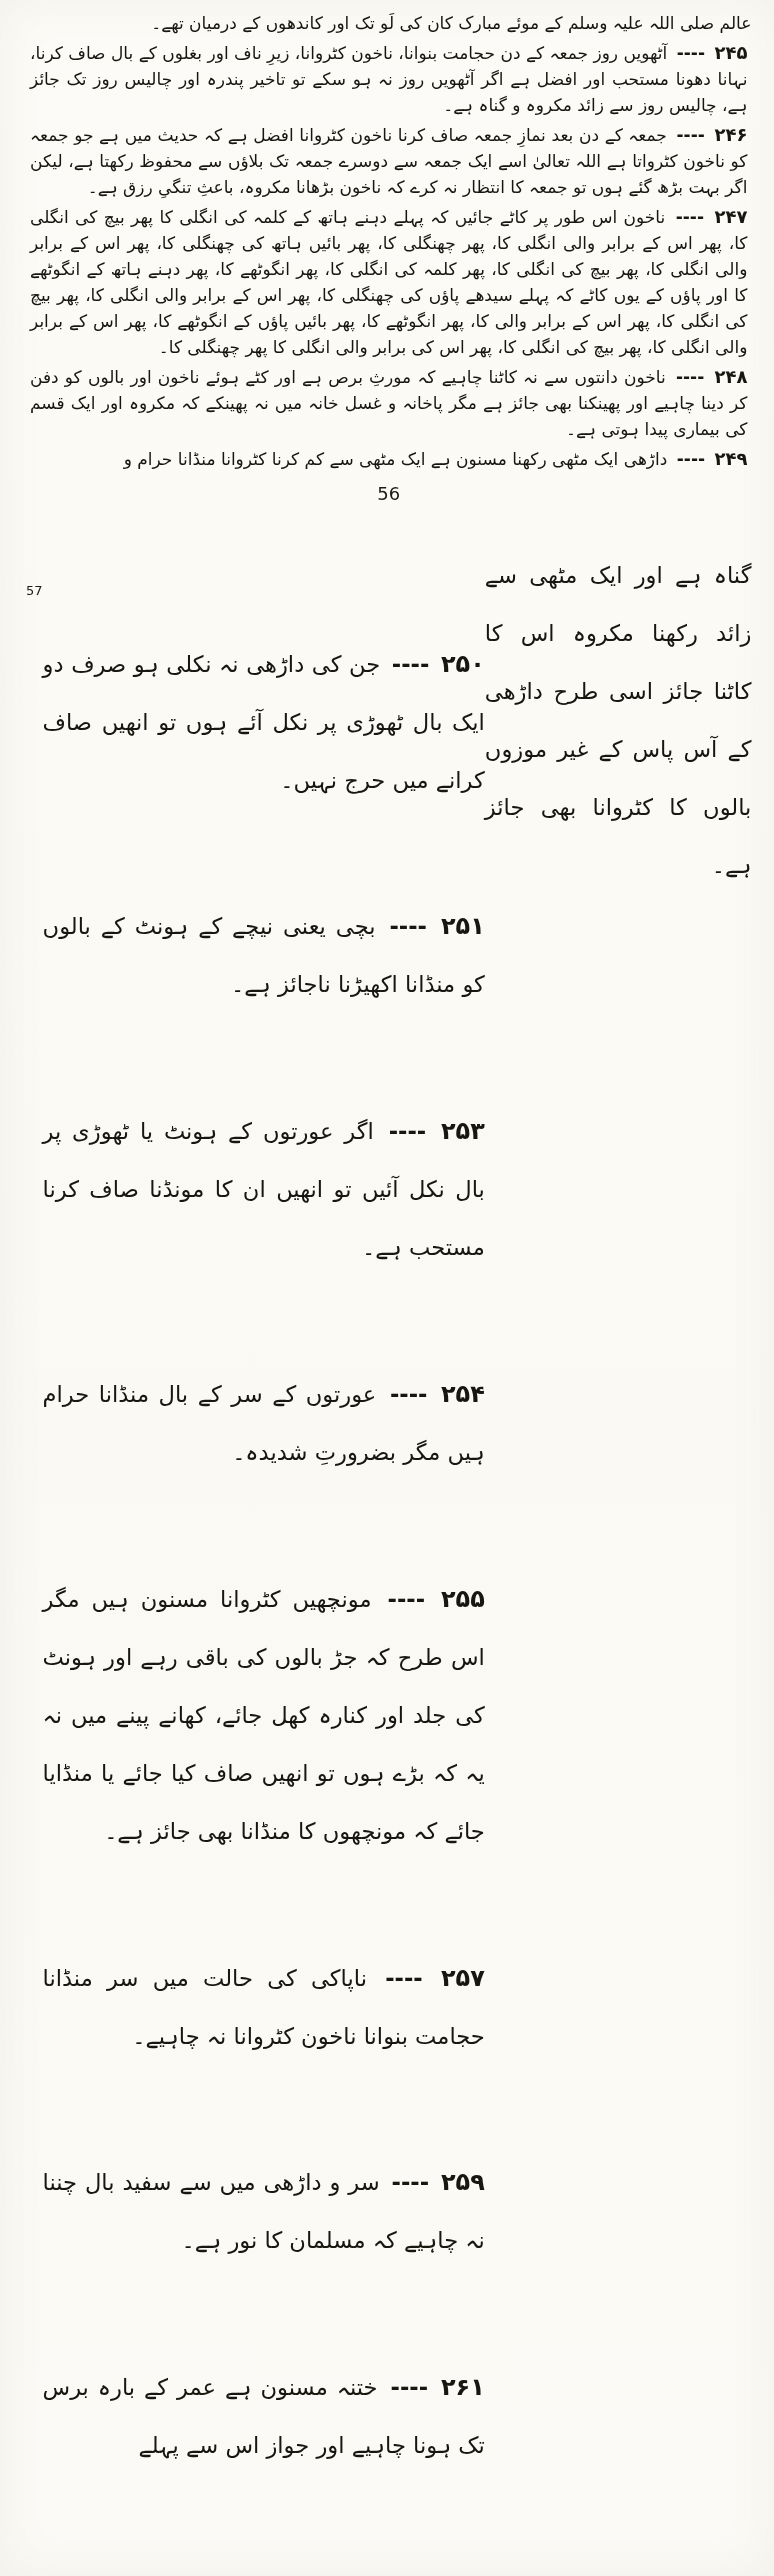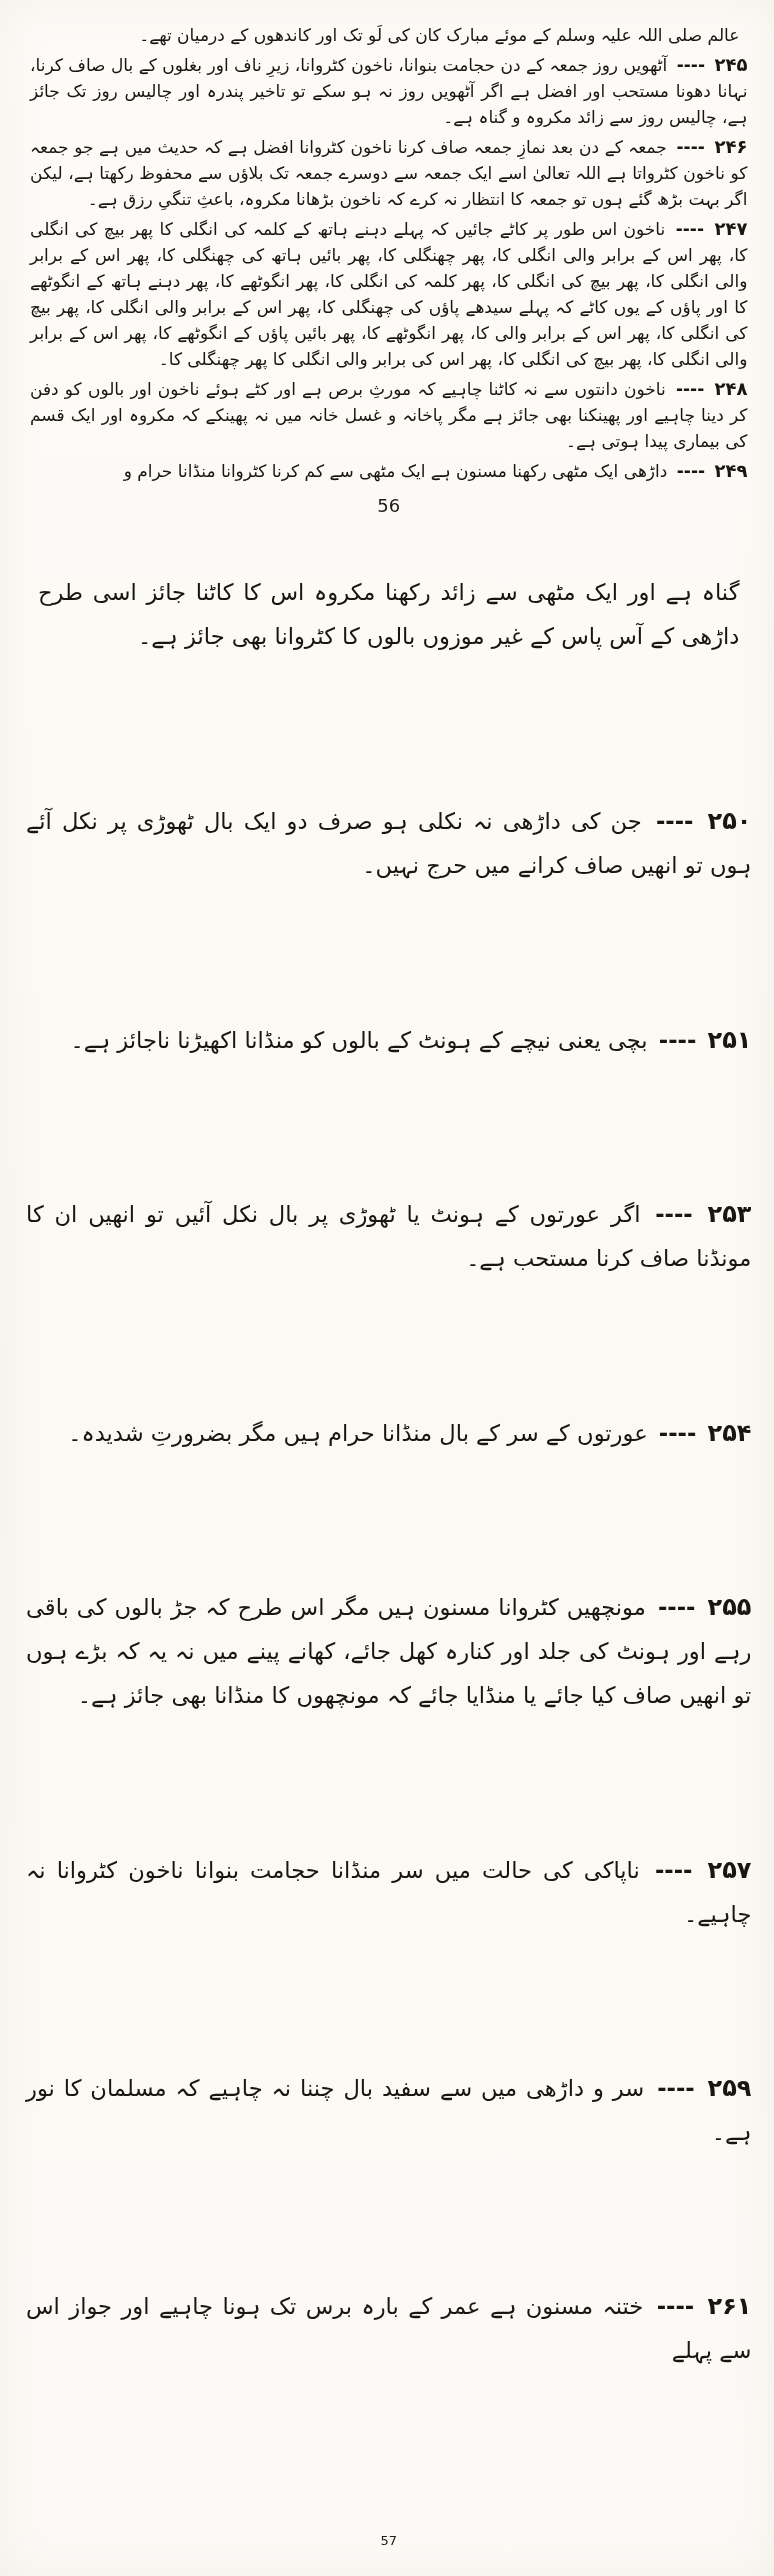--- a/index.html
+++ b/index.html
@@ -8,22 +8,22 @@
     background:linear-gradient(180deg,#fcfbf7 0%,#faf9f4 55%,#fbfaf6 100%);
     color:#17160f;
     font-family:"DejaVu Sans",sans-serif;
     direction:rtl;
     display:flex;flex-direction:column;
     padding:9.7px 22.6px 13px 26px;
     box-shadow:inset 0 0 48px rgba(120,110,90,.08);
   }
   .page{display:block;}
   .page1{font-size:17px;line-height:26px;flex:0 0 auto;}
-  .page2{flex:1 1 auto;display:flex;flex-direction:column;font-size:22.6px;line-height:44px;padding-top:39px;}
-  p{margin:12px;}
+  .page2{flex:1 1 auto;display:flex;flex-direction:row;font-size:22.6px;line-height:58px;padding-top:39px;}
+  p{margin:0;}
   .intro{text-align:justify;margin-bottom:3.2px;}
   .item{text-align:justify;margin:4px 4px;}
   .page2 .item{margin:0;}
   .num{font-weight:bold;font-size:1.06em;letter-spacing:0.8px;}
   .dashes{padding:0 4px;letter-spacing:1.6px;white-space:nowrap;font-weight:bold;}
   .list{display:block;}
   .page2 .list{flex:1 1 auto;display:flex;flex-direction:column;justify-content:space-evenly;}
   .pagenum{
     text-align:center;direction:ltr;font-size:18px;color:#1c1b14;
     margin-top:9px;flex:0 0 auto;

